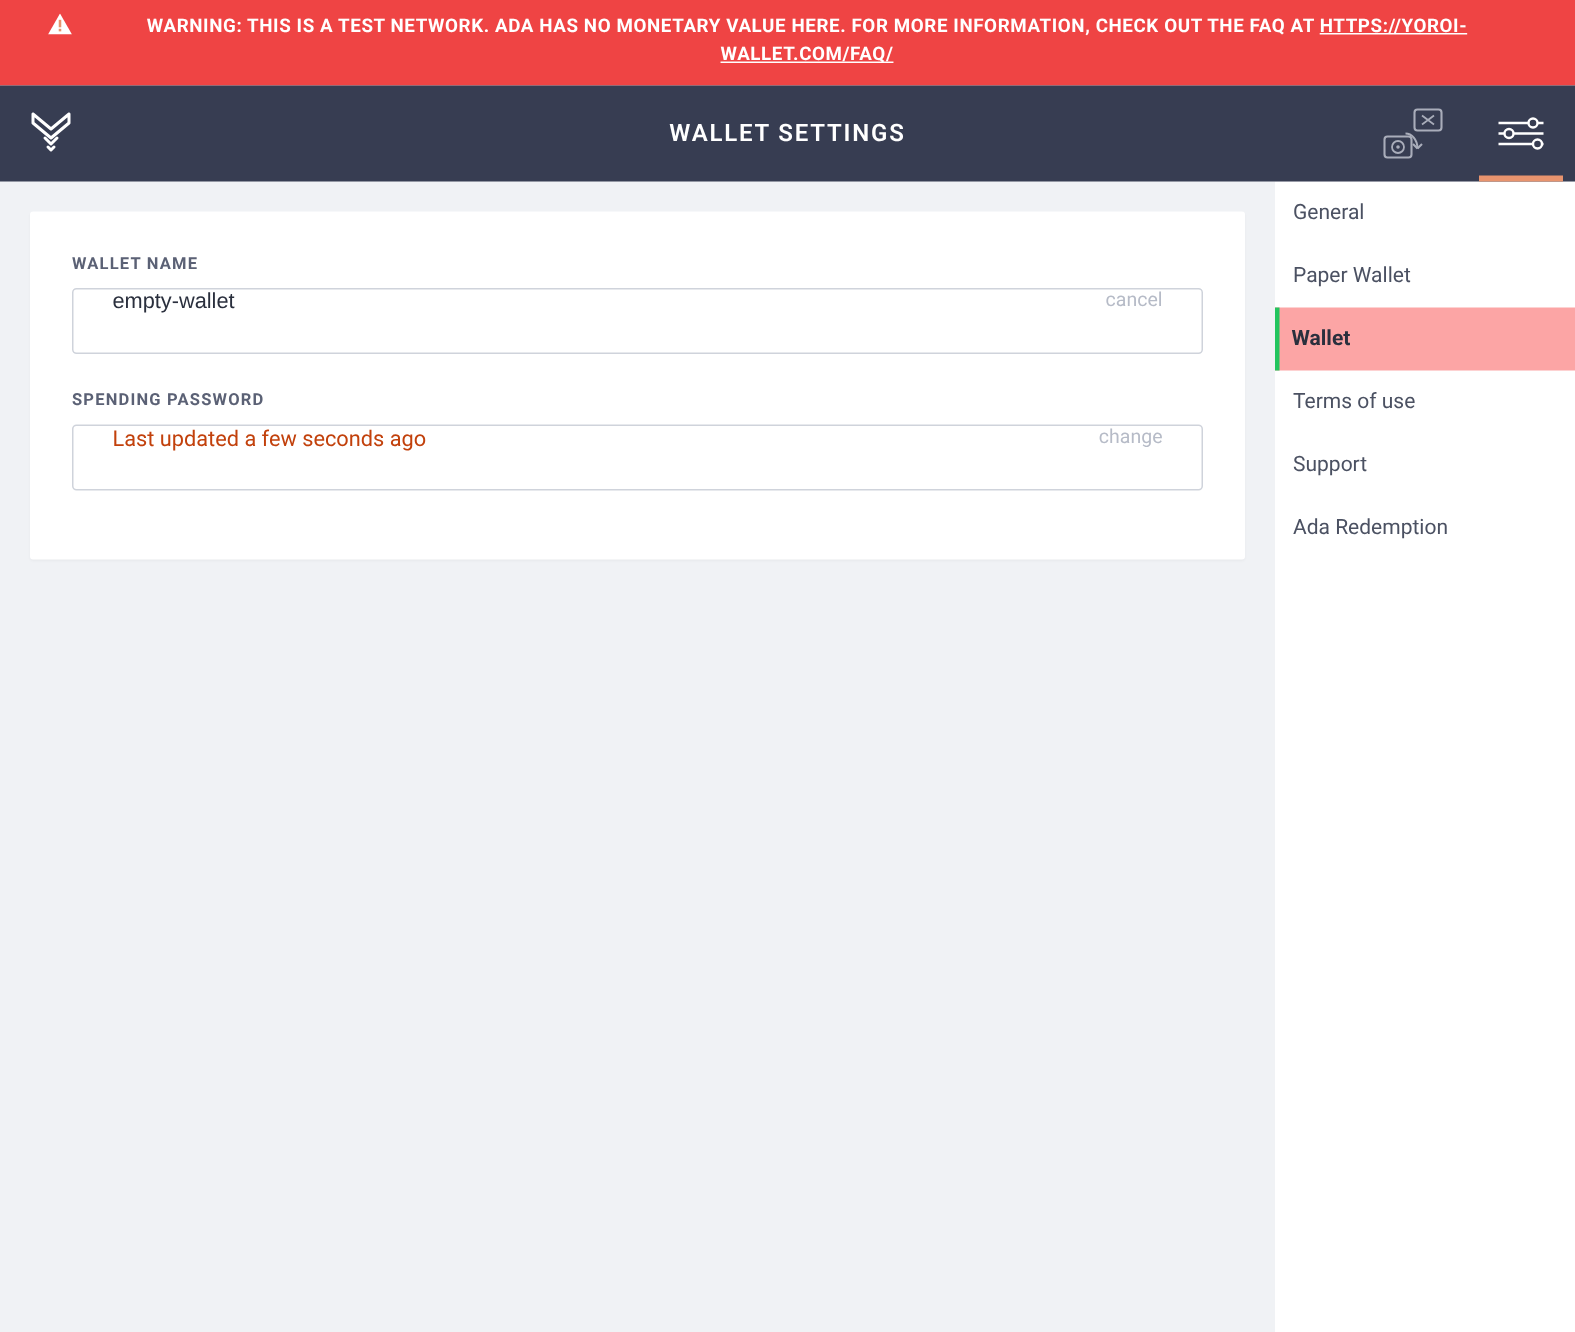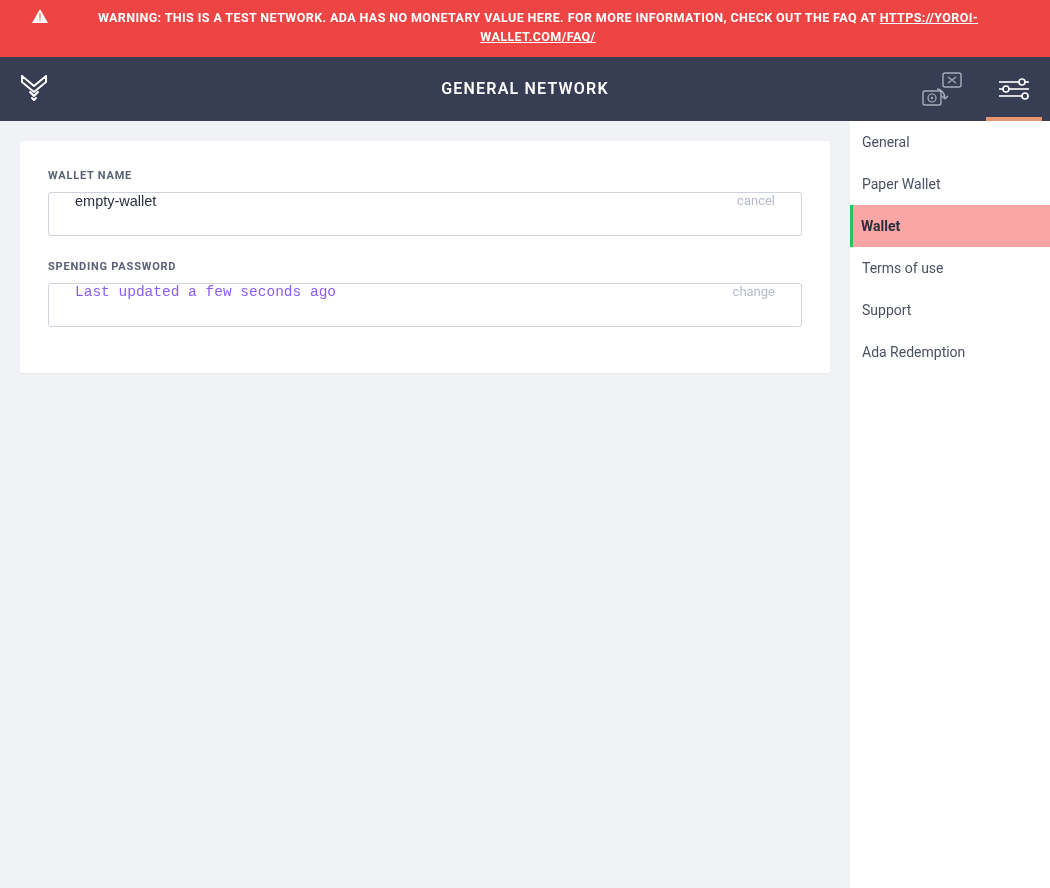--- a/index.html
+++ b/index.html
@@ -117,22 +117,21 @@
     border: none;
     outline: none;
     flex: 1;
     font-size: 14.5px;
     color: #2a2f3d;
     background: transparent;
   }
   .field-box .static-text {
     flex: 1;
     font-size: 14.5px;
-    color: #8b5cf6;
-    font-family: Liberation Mono, monospace;
+    color: #c2410c;
   }
   .field-box .action {
     font-size: 13px;
     color: #b6bbc7;
     cursor: pointer;
   }
   .sidebar {
     width: 200px;
     background: #fff;
     min-height: 100%;
@@ -169,21 +168,21 @@
     <a href="#">HTTPS://YOROI-WALLET.COM/FAQ/</a>
   </span>
 </div>
 
 <div class="topbar">
   <div class="logo">
     <svg width="28" height="30" viewBox="0 0 28 30">
       <path d="M2 2 L14 12 L26 2 M2 2 L2 8 L14 18 L26 8 L26 2 M10 18 L14 22 L18 18 M12 24 L14 26 L16 24" stroke="#fff" stroke-width="2" fill="none" stroke-linecap="round" stroke-linejoin="round"></path>
     </svg>
   </div>
-  <div class="title">GENERAL NETWORK</div>
+  <div class="title">WALLET SETTINGS</div>
   <div class="right">
     <div class="iconbtn">
       <svg width="42" height="36" viewBox="0 0 42 36">
         <rect x="22" y="2" width="18" height="14" rx="2" stroke="#a9adba" stroke-width="1.4" fill="none"></rect>
         <path d="M27 6 L31 9 L35 6 M27 12 L31 9 L35 12" stroke="#a9adba" stroke-width="1.2" fill="none"></path>
         <rect x="2" y="20" width="18" height="14" rx="2" stroke="#a9adba" stroke-width="1.4" fill="none"></rect>
         <circle cx="11" cy="27" r="4" stroke="#a9adba" stroke-width="1.2" fill="none"></circle>
         <circle cx="11" cy="27" r="1.2" fill="#a9adba"></circle>
         <path d="M24 28 C 24 22, 20 18, 16 18" stroke="#a9adba" stroke-width="1.4" fill="none"></path>
         <path d="M24 28 L21 25 M24 28 L27 25" stroke="#a9adba" stroke-width="1.4" fill="none"></path>

